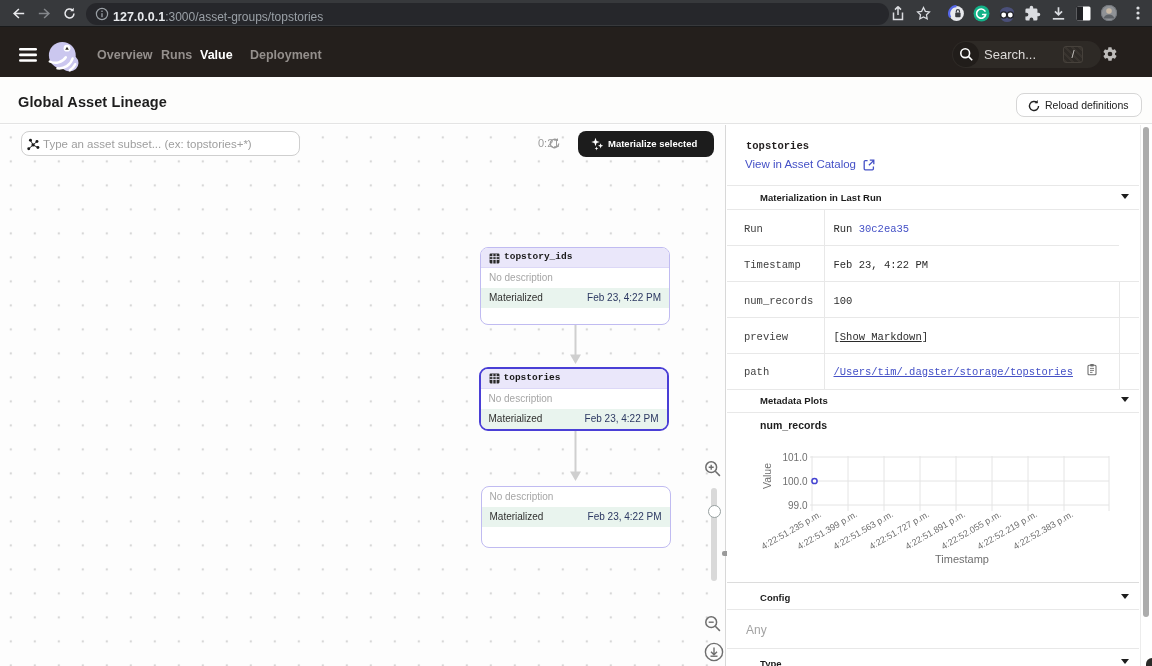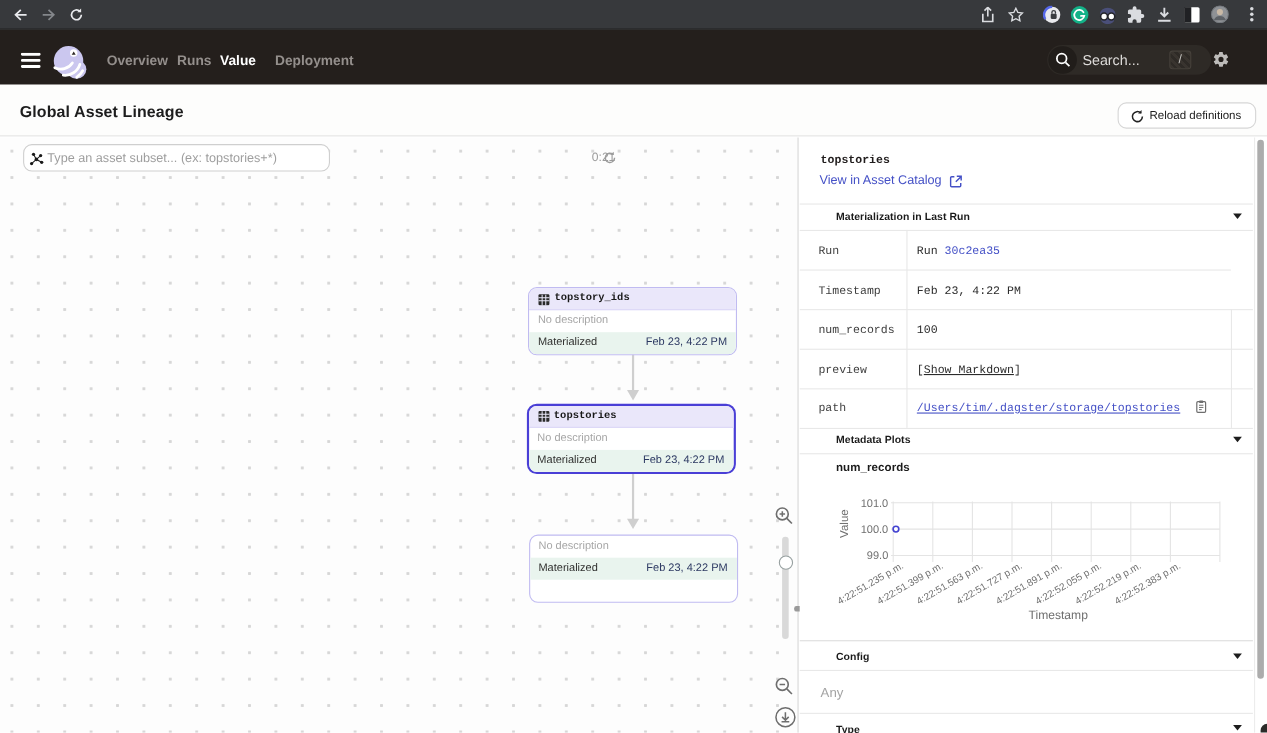--- a/index.html
+++ b/index.html
@@ -69,20 +69,28 @@
   <svg style="left:11.5px;top:7px" width="13" height="13" viewBox="0 0 16 16">
     <path d="M15 8H3M8.5 2.5L2.6 8 8.5 13.5" stroke="#e9eaed" stroke-width="1.9" fill="none"></path>
   </svg>
   <svg style="left:38px;top:7px" width="13" height="13" viewBox="0 0 16 16">
     <path d="M1 8h12M7.5 2.5L13.4 8 7.5 13.5" stroke="#84878b" stroke-width="1.9" fill="none"></path>
   </svg>
   <svg style="left:63px;top:7px" width="13" height="13" viewBox="0 0 16 16">
     <path d="M13.5 8a5.5 5.5 0 1 1-1.7-4" stroke="#e9eaed" stroke-width="1.9" fill="none"></path>
     <path d="M13.2 0.8v4.4h-4.4z" fill="#e9eaed"></path>
   </svg>
+  <div id="urlpill">
+    <svg style="left:9px;top:4px" width="14" height="14" viewBox="0 0 14 14">
+      <circle cx="7" cy="7" r="5.6" stroke="#9aa0a6" stroke-width="1.2" fill="none"></circle>
+      <rect x="6.35" y="6.2" width="1.3" height="4" fill="#9aa0a6"></rect>
+      <rect x="6.35" y="3.6" width="1.3" height="1.4" fill="#9aa0a6"></rect>
+    </svg>
+    <div id="urltext"><span class="w">127.0.0.1</span><span class="g">:3000/asset-groups/topstories</span></div>
+  </div>
 
   <svg style="left:890px;top:5px" width="16" height="17" viewBox="0 0 16 17">
     <path d="M3.5 7.5v7h9v-7" stroke="#dadce0" stroke-width="1.5" fill="none"></path>
     <path d="M8 10V2M8 1.6l-3 3M8 1.6l3 3" stroke="#dadce0" stroke-width="1.5" fill="none"></path>
   </svg>
 
   <svg style="left:915px;top:5px" width="17" height="17" viewBox="0 0 24 24">
     <path d="M12 3.6l2.6 5.3 5.8.8-4.2 4.1 1 5.8L12 16.9l-5.2 2.7 1-5.8-4.2-4.1 5.8-.8z" stroke="#dadce0" stroke-width="1.8" fill="none"></path>
   </svg>
 
@@ -194,29 +202,37 @@
             <path d="M7 8L4 2.6M7 8l4.5-4M7 8l5.6 3M7 8l-5 4.4"></path>
           </g>
       </svg>
       <div class="ph">Type an asset subset... (ex: topstories+*)</div>
     </div>
     <div id="timer">0:21</div>
     <svg class="abs" style="left:548px;top:12px" width="13" height="13" viewBox="0 0 16 16">
       <path d="M13.2 8a5.2 5.2 0 1 1-1.6-3.75" stroke="#9b9b9b" stroke-width="1.6" fill="none"></path>
       <path d="M12.3 1.2v3.6h-3.6z" fill="#9b9b9b"></path>
     </svg>
+    <div id="matbtn">
+      <svg class="abs" style="left:12px;top:6px" width="14" height="14" viewBox="0 0 14 14">
+        <path d="M5.5 0.8l1.1 3.1 3.1 1.1-3.1 1.1-1.1 3.1-1.1-3.1-3.1-1.1 3.1-1.1z" fill="#fff"></path>
+        <path d="M10.6 6.2l.7 1.9 1.9.7-1.9.7-.7 1.9-.7-1.9-1.9-.7 1.9-.7z" fill="#fff"></path>
+        <path d="M6.5 9.6l.5 1.4 1.4.5-1.4.5-.5 1.4-.5-1.4-1.4-.5 1.4-.5z" fill="#fff"></path>
+      </svg>
+      <span style="margin-left:30px">Materialize selected</span>
+    </div>
 
     <svg class="abs" style="left:565px;top:185px" width="22" height="300" viewBox="0 0 22 300">
       <path d="M10.5 3v44" stroke="#cfcfcf" stroke-width="2" fill="none"></path>
       <path d="M10.5 54l-5.5-9.5h11z" fill="#cfcfcf"></path>
       <path d="M10.5 121v43" stroke="#cfcfcf" stroke-width="2" fill="none"></path>
       <path d="M10.5 171l-5.5-9.5h11z" fill="#cfcfcf"></path>
     </svg>
 
-    <div class="node" style="left:480px;top:136px;height:62px">
+    <div class="node" style="left:480px;top:122px;height:78px">
       <div class="hdr">
         <svg class="abs" style="left:8px;top:4.5px" width="11" height="11" viewBox="0 0 12 12">
           <rect x="0.6" y="0.6" width="10.8" height="10.8" rx="1.2" fill="#2a2a2a"></rect>
           <g stroke="#eceafb" stroke-width="1">
               <path d="M0.6 4h10.8M0.6 7h10.8M4.2 1v11M7.8 1v11"></path>
             </g>
         </svg>
         <div class="nm mono">topstory_ids</div>
       </div>
       <div class="desc">

